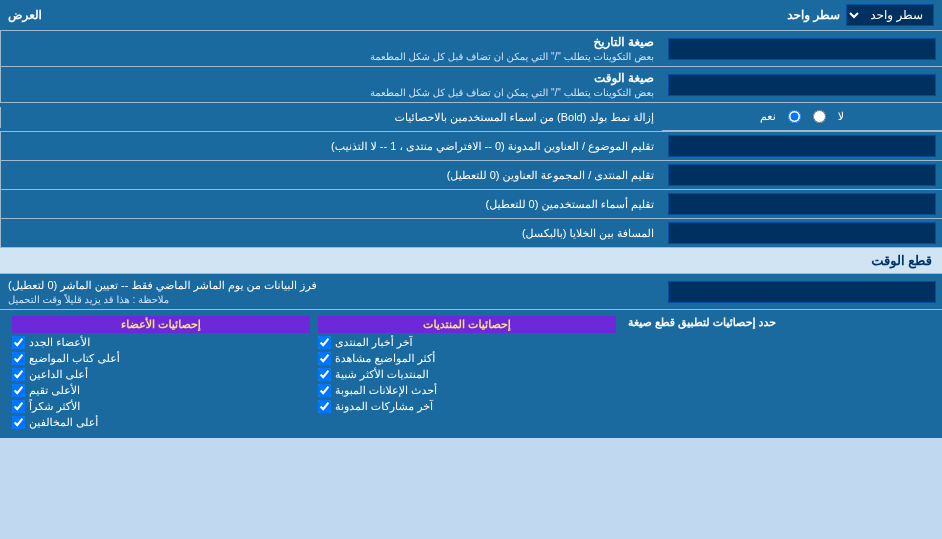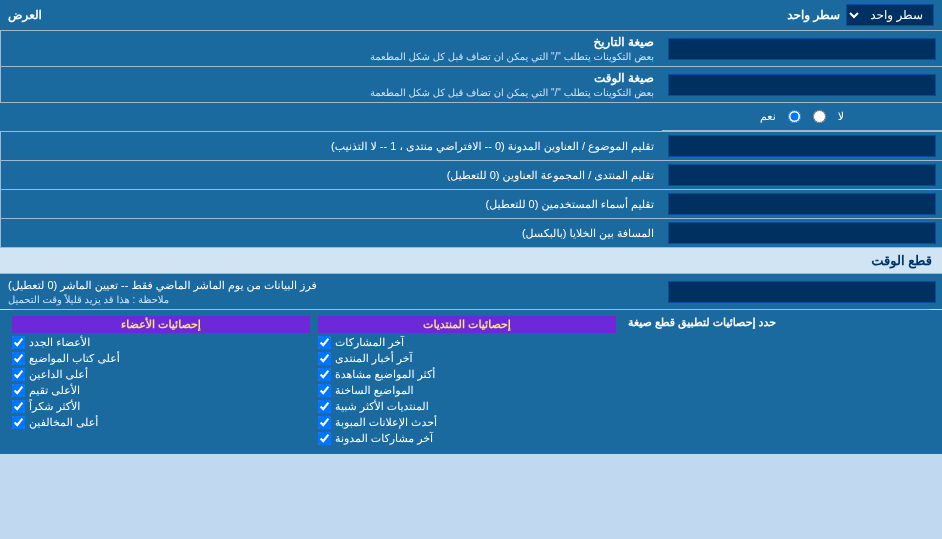--- a/index.html
+++ b/index.html
@@ -125,21 +125,20 @@
     }
     .stats-item input[type="checkbox"] {
       margin: 0;
     }
     .cutoff-row {
       display: flex;
       flex-direction: row;
       align-items: stretch;
       border-bottom: 1px solid #a0b8d0;
       min-height: 36px;
-      border-radius: 15px;
     }
     .cutoff-label {
       flex: 1;
       background: #1a6aa0;
       color: #fff;
       padding: 4px 8px;
       display: flex;
       flex-direction: column;
       align-items: flex-end;
       justify-content: center;
@@ -192,20 +191,23 @@
     </div>
   </div>
 
   <div class="bold-row">
     <div class="bold-row radio-section" style="width:280px;display:flex;align-items:center;justify-content:center;gap:12px;padding:4px 8px;">
       <span style="color:#fff;font-size:11px;">لا</span>
       <input type="radio" name="bold_option" value="no" style="">
       <input type="radio" name="bold_option" value="yes" checked="" style="">
       <span style="color:#fff;font-size:11px;">نعم</span>
     </div>
+    <div class="row-label">
+      <span>إزالة نمط بولد (Bold) من اسماء المستخدمين بالاحصائيات</span>
+    </div>
   </div>
 
   <div class="row">
     <div class="row-input">
       <input type="text" style="">
     </div>
     <div class="row-label">
       <span>تقليم الموضوع / العناوين المدونة (0 -- الافتراضي منتدى ، 1 -- لا التذنيب)</span>
     </div>
   </div>
@@ -254,33 +256,25 @@
   <div class="bottom-section">
     <div style="display:flex;flex-direction:row;align-items:flex-start;gap:0;">
 
       <div style="flex:1;display:flex;align-items:flex-start;justify-content:flex-end;padding:2px 8px;">
         <span style="color:#fff;font-size:11px;font-weight:bold;text-align:right;">حدد إحصائيات لتطبيق قطع صيغة</span>
       </div>
 
       <div class="stats-col" style="min-width:200px;">
         <div class="stats-col-title">إحصائيات المنتديات</div>
         <div class="stats-item">
-          <label>آخر المشاركات</label>
-          <input type="checkbox" checked="" style="">
-        </div>
-        <div class="stats-item">
           <label>آخر أخبار المنتدى</label>
           <input type="checkbox" checked="" style="">
         </div>
         <div class="stats-item">
           <label>أكثر المواضيع مشاهدة</label>
-          <input type="checkbox" checked="" style="">
-        </div>
-        <div class="stats-item">
-          <label>المواضيع الساخنة</label>
           <input type="checkbox" checked="" style="">
         </div>
         <div class="stats-item">
           <label>المنتديات الأكثر شبية</label>
           <input type="checkbox" checked="" style="">
         </div>
         <div class="stats-item">
           <label>أحدث الإعلانات المبوبة</label>
           <input type="checkbox" checked="" style="">
         </div>

